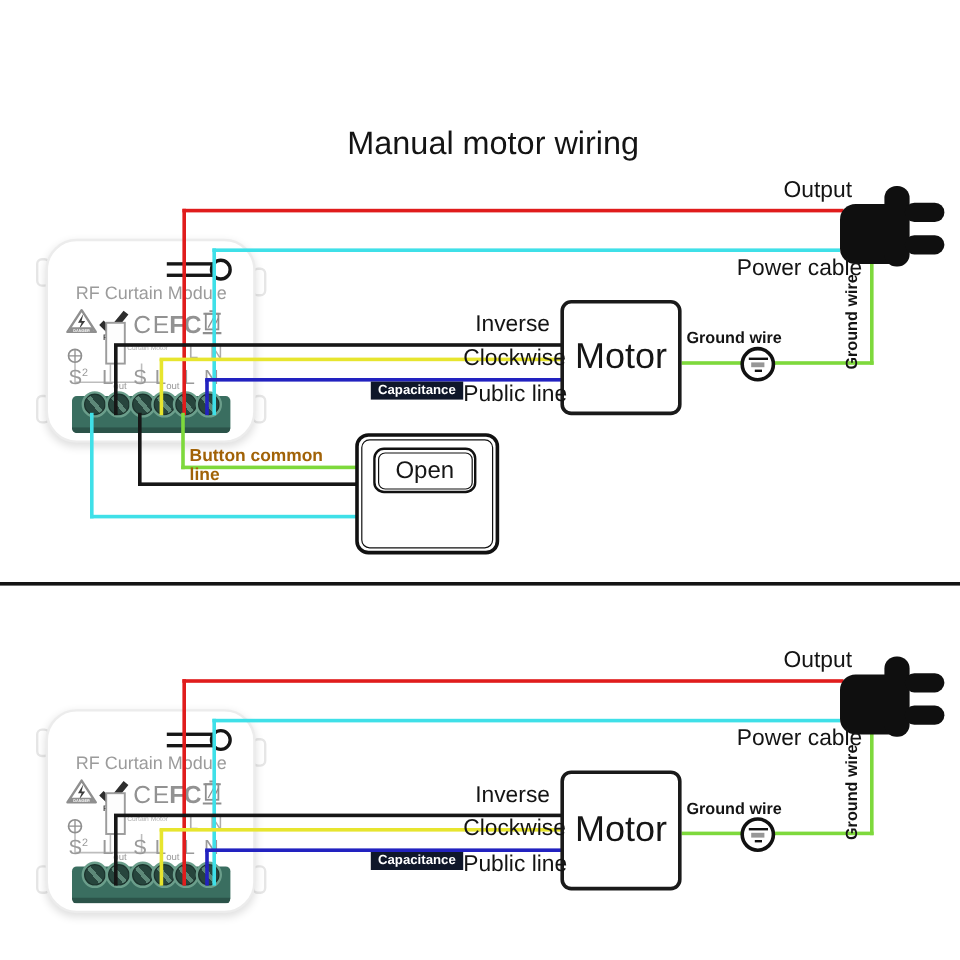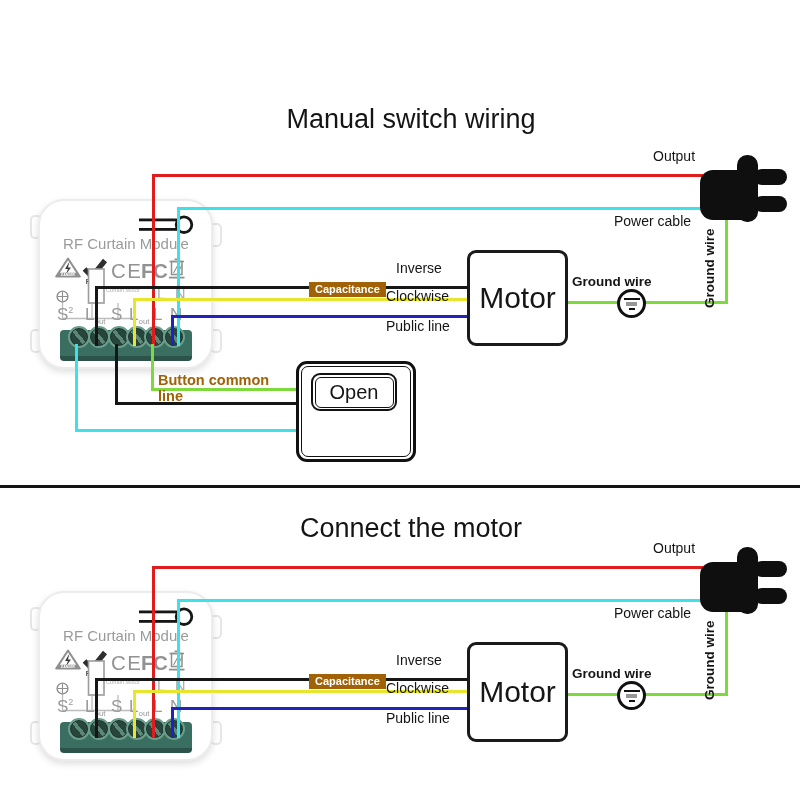--- a/index.html
+++ b/index.html
@@ -14,26 +14,26 @@
   .sec-title{position:absolute;left:0;width:800px;text-align:center;text-indent:22px;
           font-size:27px;color:#141414;z-index:6;}
   .divider{position:absolute;left:0;top:485px;width:800px;height:3px;background:#141414;z-index:6;}
   
   .wire{position:absolute;z-index:4;}
   .wire.h{height:3px;} .wire.v{width:3px;}
   .live{background:var(--c-live,#e01c1c);} .neutral{background:var(--c-neutral,#3fe0e8);}
   .inv{background:var(--c-inverse,#161616);} .cw{background:var(--c-clockwise,#e7e52e);}
   .pub{background:var(--c-public,#2222c0);} .gnd{background:var(--c-ground,#7ed93c);}
   
-  .lbl{position:absolute;font-size:14px;color:#141414;z-index:6;white-space:nowrap;}
+  .lbl{position:absolute;font-size:19px;color:#141414;z-index:6;white-space:nowrap;}
   .lbl.small{font-size:13.5px;font-weight:700;}
   .vtext{position:absolute;z-index:6;writing-mode:vertical-rl;transform:rotate(180deg);
          font-size:13.5px;font-weight:700;color:#141414;height:84px;text-align:center;}
-  .cap{position:absolute;z-index:6;background:#a16207;color:#fff;font-size:11px;font-weight:700;
-       padding:1px 6px 2px;white-space:nowrap;}
+  .cap{position:absolute;z-index:6;background:#0f172a;color:#fff;font-size:11px;font-weight:700;
+       padding:1px 6px 2px;white-space:nowrap;margin-top:36px;}
   
   .motor{position:absolute;left:467px;width:101px;border:3px solid #1a1a1a;border-radius:9px;
          background:#fff;display:flex;align-items:center;justify-content:center;
          font-size:30px;z-index:5;box-sizing:border-box;}
   
   .plug{position:absolute;left:698px;width:92px;height:68px;z-index:5;}
   .plug i{position:absolute;background:#0f0f0f;display:block;}
   .plug .p-body{left:2px;top:15px;width:57px;height:50px;border-radius:13px;}
   .plug .p-bar{left:39px;top:0;width:21px;height:67px;border-radius:10px;}
   .plug .p-prong1{left:56px;top:14px;width:33px;height:16px;border-radius:8px;}
@@ -72,22 +72,21 @@
   .screw{position:absolute;top:-4px;width:18px;height:18px;border-radius:50%;border:2.5px solid #6b9e8b;
          background:linear-gradient(50deg,transparent 43%,#5d8878 43% 57%,transparent 57%),#27453d;
          box-shadow:inset 0 0 0 1px #1c332d;box-sizing:content-box;}
 </style>
 </head>
 <body>
 
 <div class="stage">
 
 
-  <div class="sec-title" style="top:104px">Manual switch wiring</div>
-  <div class="sec-title" style="top:513px">Connect the motor</div>
+  <div class="sec-title" style="top:104px">Manual motor wiring</div>
   <div class="divider"></div>
 
   <div class="module-mount" style="top:197px">
   <div class="mod-tab lt"></div>
   <div class="mod-tab lb"></div>
   <div class="mod-tab rt"></div>
   <div class="mod-tab rb"></div>
   <div class="mod-body"></div>
   <svg class="mod-art" width="175" height="170" viewBox="0 0 175 170">
     <g>

